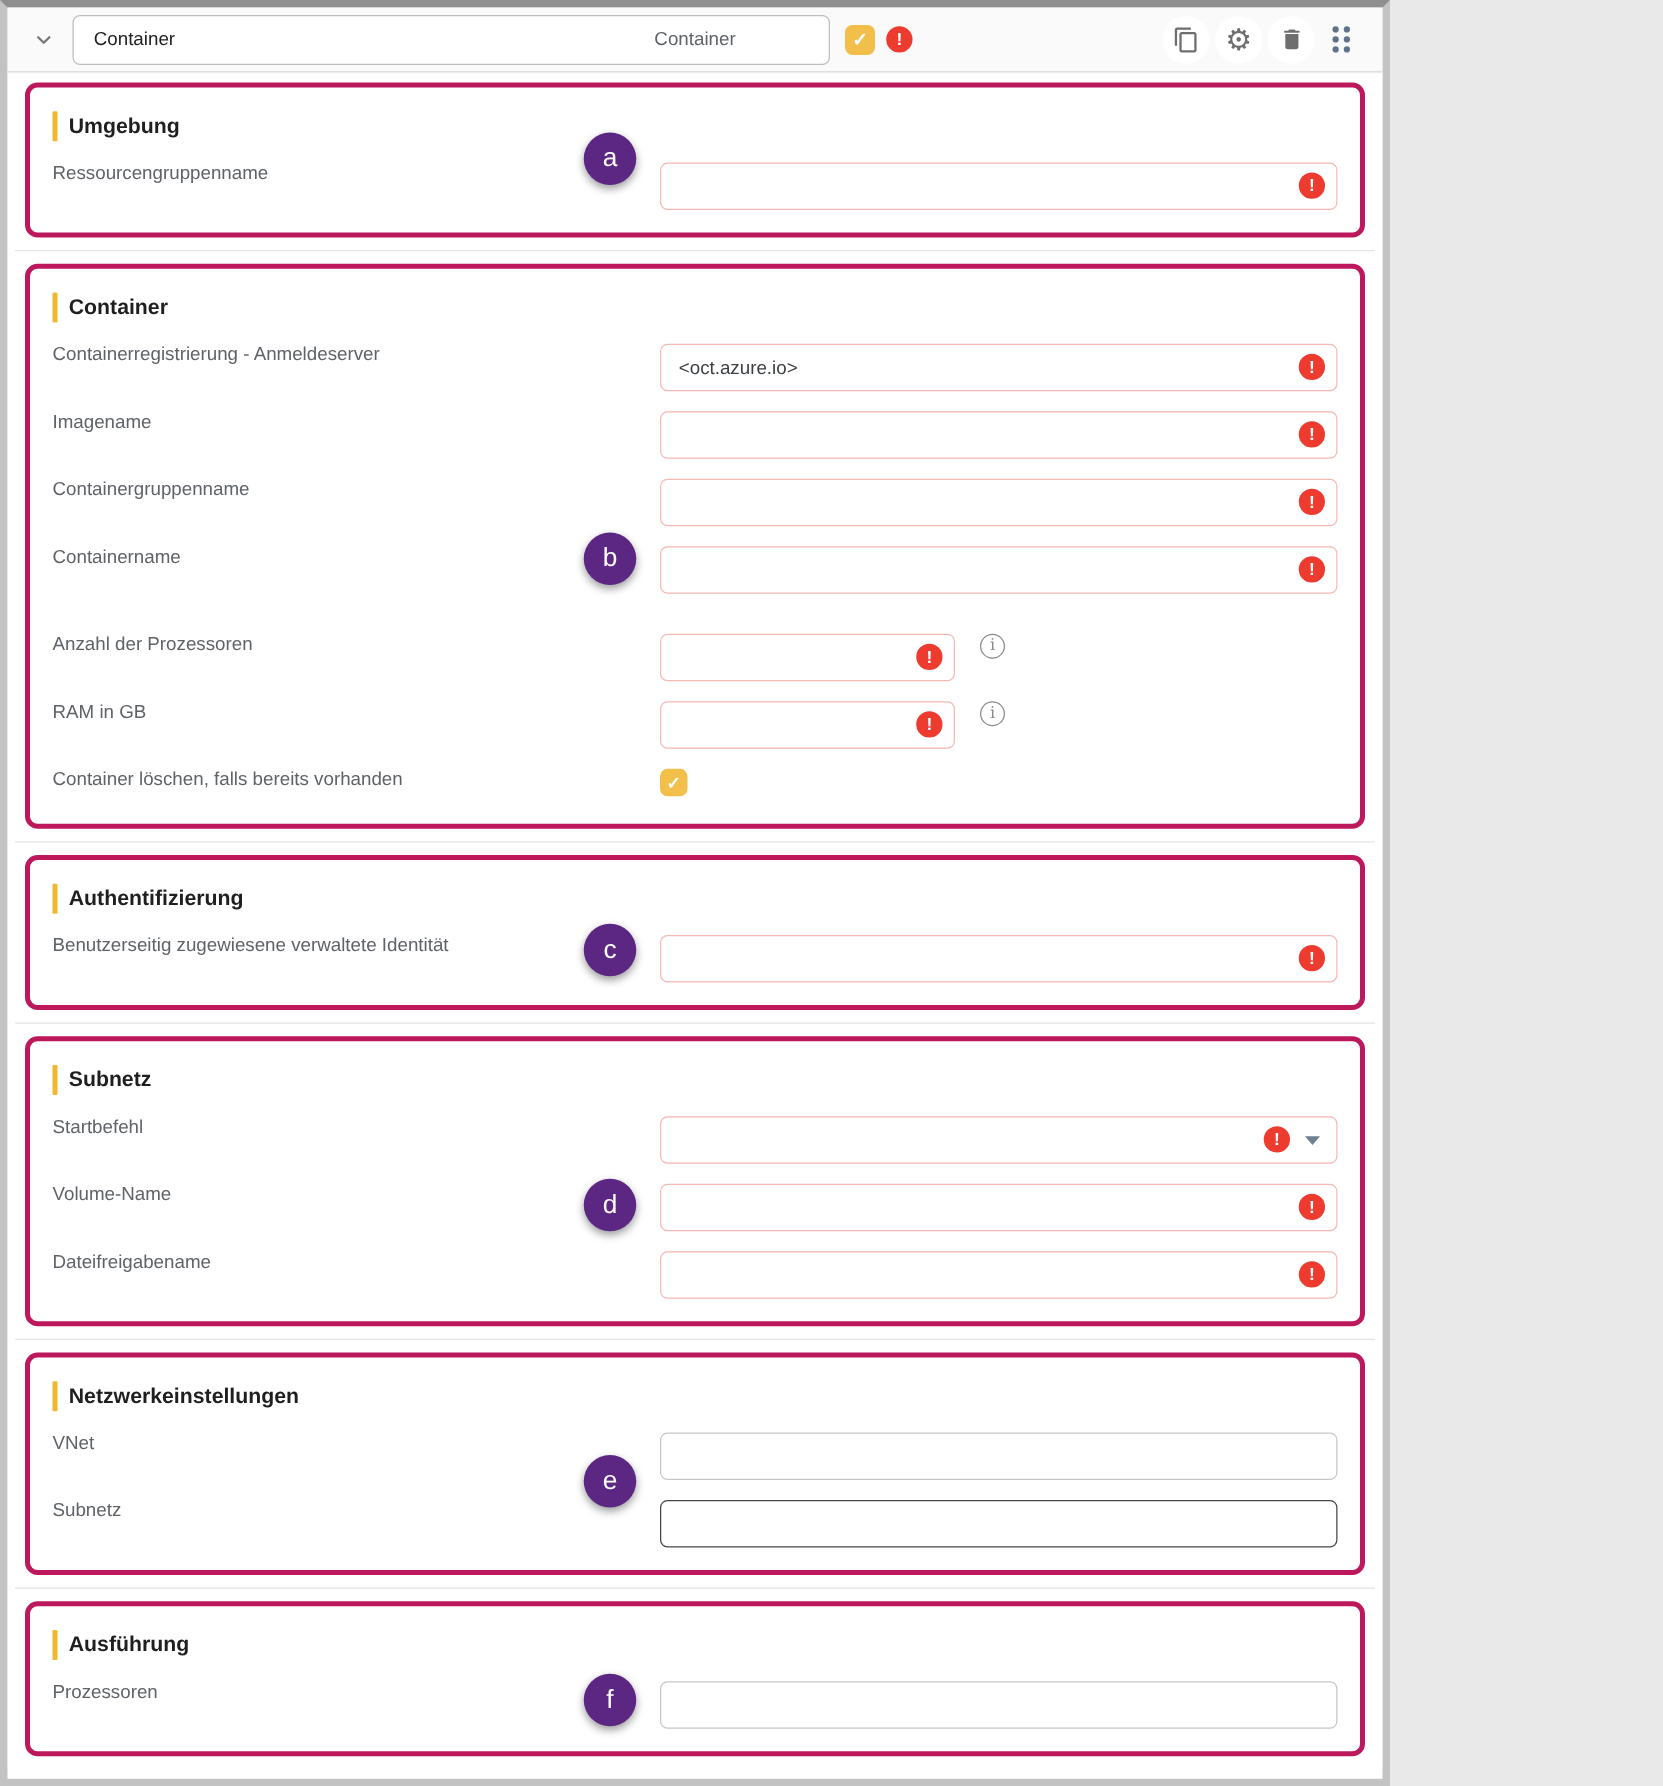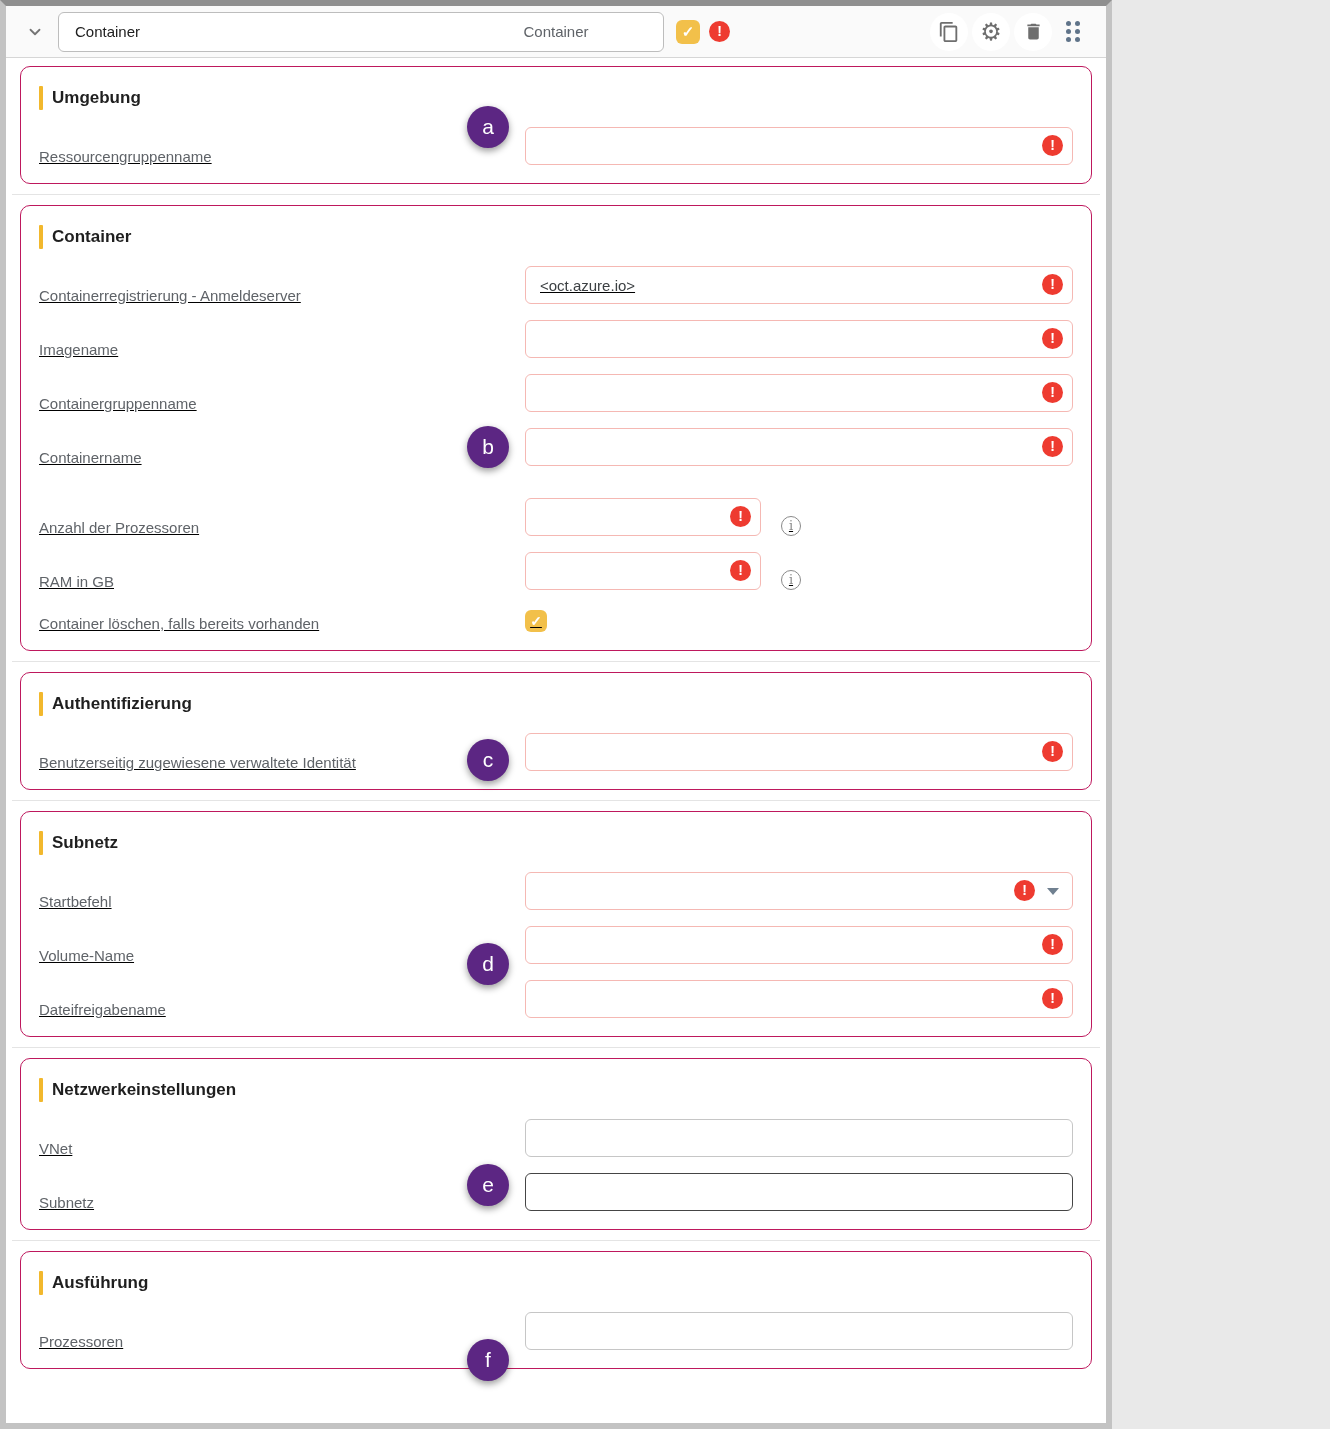--- a/index.html
+++ b/index.html
@@ -45,29 +45,29 @@
   }
   .icon-btn svg { display:block; }
   .gear-glyph { font-size:24px; color:#6e6e6e; font-family:"DejaVu Sans", sans-serif; line-height:1; }
   .dots-btn { width:34px; height:38px; display:flex; align-items:center; justify-content:center; cursor:pointer; }
   .dots { display:grid; grid-template-columns:repeat(2,5px); grid-auto-rows:5px; gap:3px 4px; }
   .dots i { width:5px; height:5px; border-radius:50%; background:#5f7389; }
 
   
   .content { padding:8px 14px 10px 14px; background:#fff; }
   .card {
-    border:1px solid #be185d; border-radius:10px; background:#fff;
+    border:4px solid #be185d; border-radius:10px; background:#fff;
     padding:18px 18px 18px 18px;
   }
   .divider { border-top:1px solid #e4e4e4; margin:10px -8px; }
   .card-title { display:flex; align-items:center; height:26px; }
   .title-bar { width:4px; height:24px; background:#f2b82d; margin-right:9px; border-radius:1px; }
   .card-title span.txt { font-size:17px; font-weight:bold; color:#1f1f1f; }
 
-  .row { display:flex; align-items:flex-end; margin-top:16px;text-decoration:underline; }
+  .row { display:flex; align-items:flex-start; margin-top:16px; }
   .row.gap-lg { margin-top:32px; }
   .row.cb-row { height:26px; }
   .f-label { width:486px; font-size:15px; color:#5f6368; flex:0 0 auto; }
 
   .field { position:relative; height:38px; display:flex; align-items:center; }
   .field.wide { flex:1; }
   .field.small { width:236px; flex:0 0 auto; }
   .field input {
     width:100%; height:38px; border-radius:6px; background:#fff;
     font-size:15px; color:#3c4043; padding:0 14px; outline:none;

